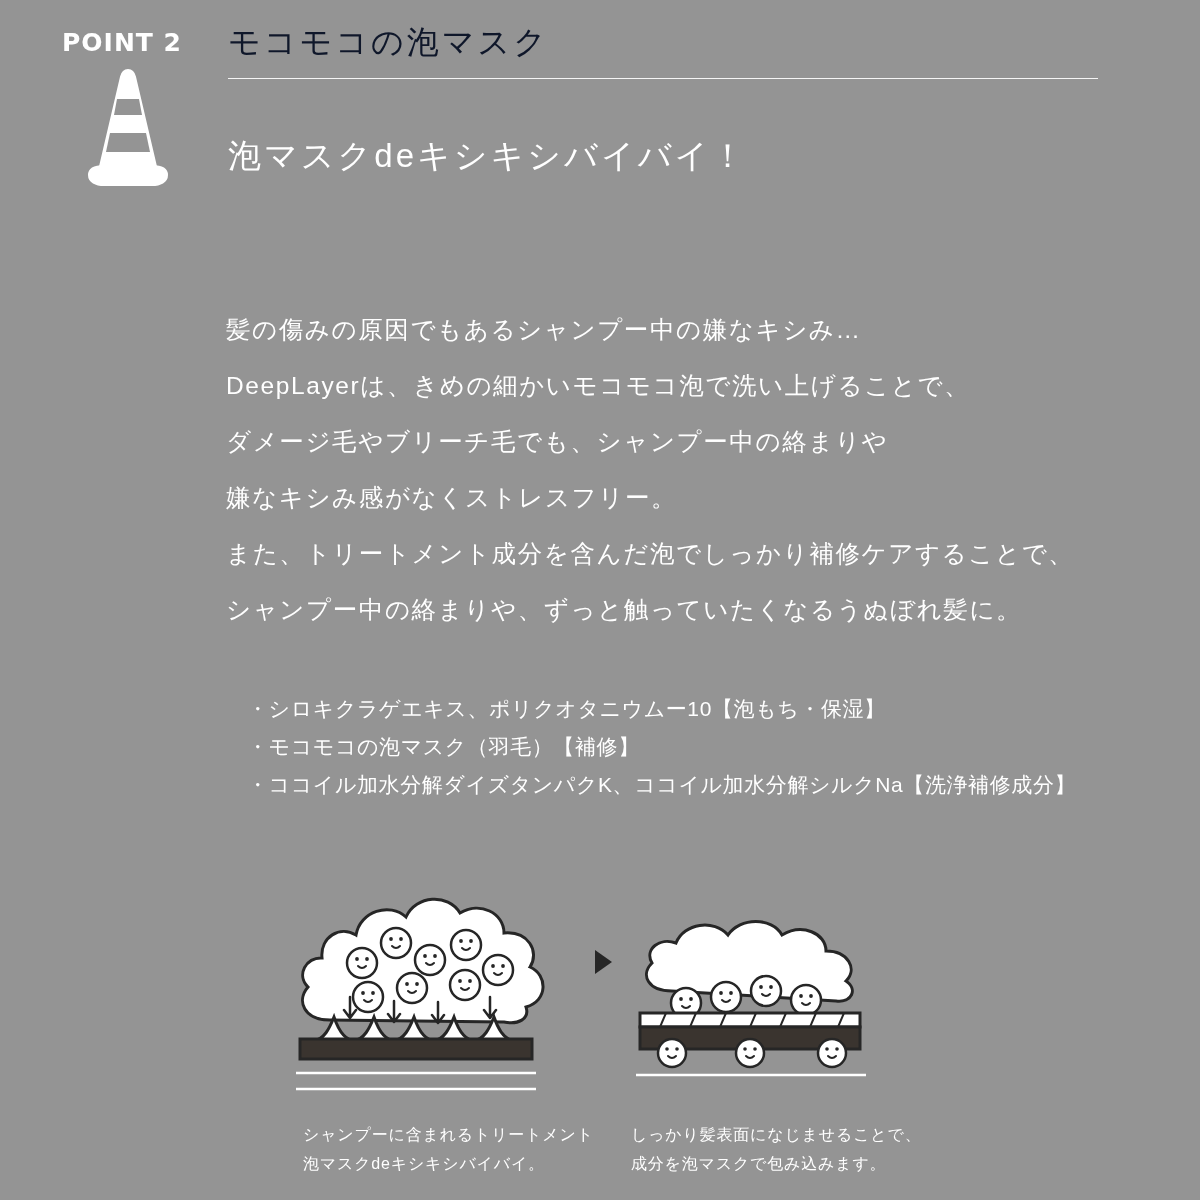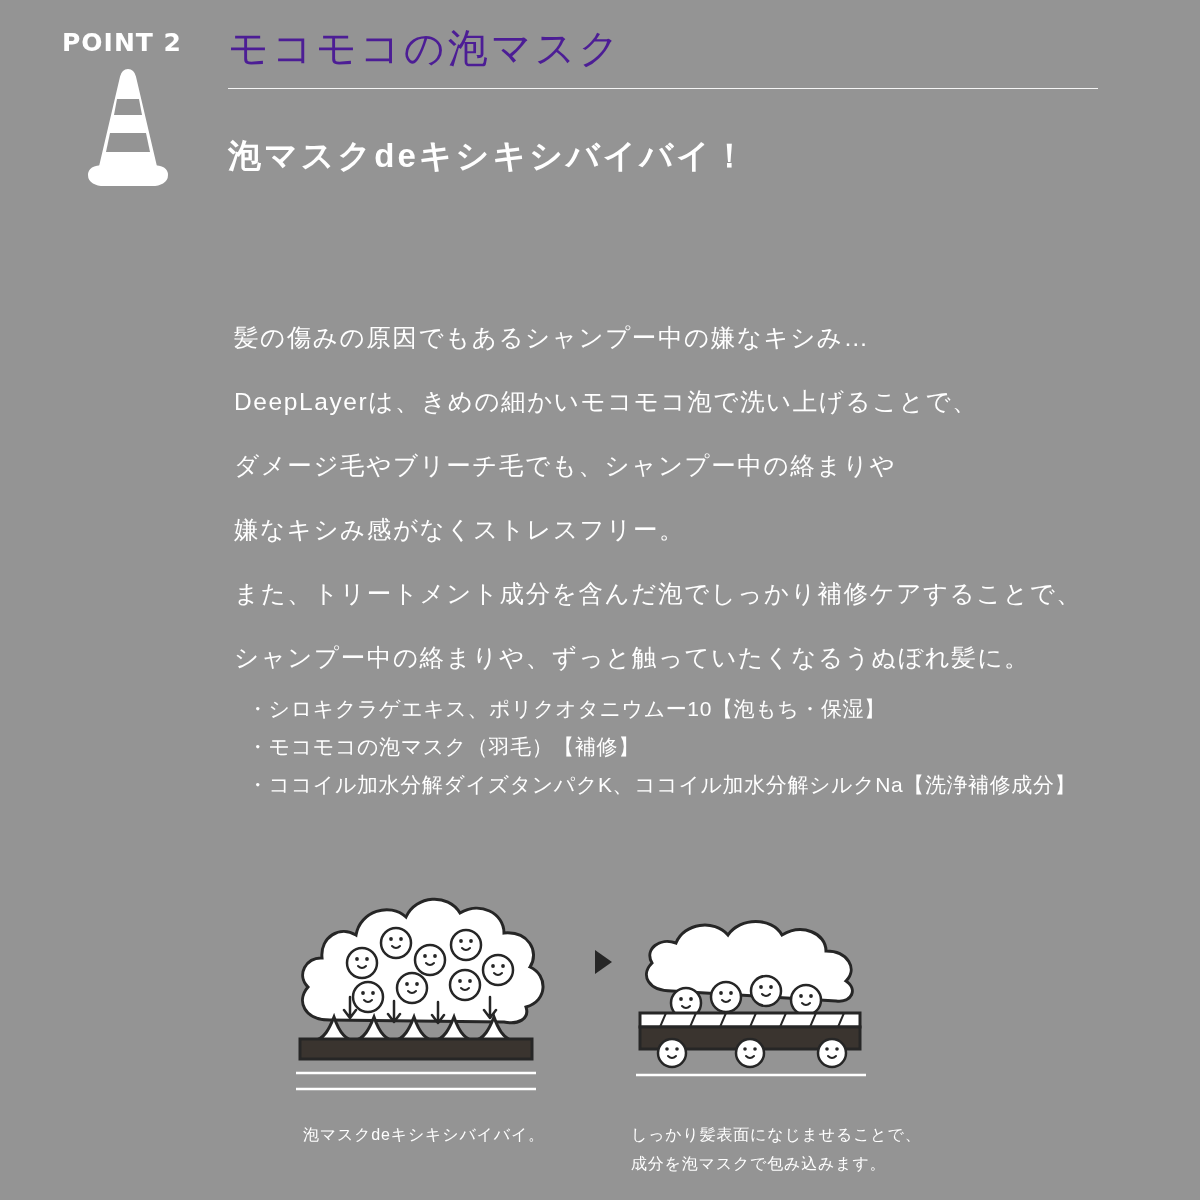--- a/index.html
+++ b/index.html
@@ -42,53 +42,52 @@
     margin-top: 6px;
     margin-left: 14px;
   }
   .title-area {
     position: absolute;
     left: 228px;
     top: 22px;
     width: 880px;
   }
   .main-title {
-    font-size: 40px;
+    font-size: 32px;
     letter-spacing: 3px;
-    color: #4c1d95;
+    color: #0f172a;
     line-height: 1.3;
     white-space: nowrap;
   }
   .title-rule {
     margin-top: 14px;
     width: 870px;
     height: 1px;
     background: #ffffff;
     opacity: 0.9;
   }
   .sub-title {
     position: absolute;
     left: 228px;
     top: 134px;
     font-size: 33px;
     letter-spacing: 3px;
     color: #ffffff;
     white-space: nowrap;
-    font-weight: bold;
   }
 
   
   .body-copy {
     position: absolute;
     left: 222px;
     top: 300px;
     width: 900px;
   }
   .body-copy p {
-    margin: 12px;
+    margin: 4px;
     font-size: 24.5px;
     line-height: 52px;
     letter-spacing: 1.6px;
     color: #ffffff;
     white-space: nowrap;
   }
 
   
   .ingredients {
     position: absolute;
@@ -349,19 +348,20 @@
     </g>
 
     <g stroke="#ffffff" stroke-width="2.5">
       <line x1="6" y1="212" x2="236" y2="212"></line>
     </g>
   </svg>
 </div>
 
 <div class="captions">
   <div class="caption caption-left">
+    <div>シャンプーに含まれるトリートメント</div>
     <div>泡マスクdeキシキシバイバイ。</div>
   </div>
   <div class="caption caption-right">
     <div>しっかり髪表面になじませることで、</div>
     <div>成分を泡マスクで包み込みます。</div>
   </div>
 </div>
 
 </body></html>

